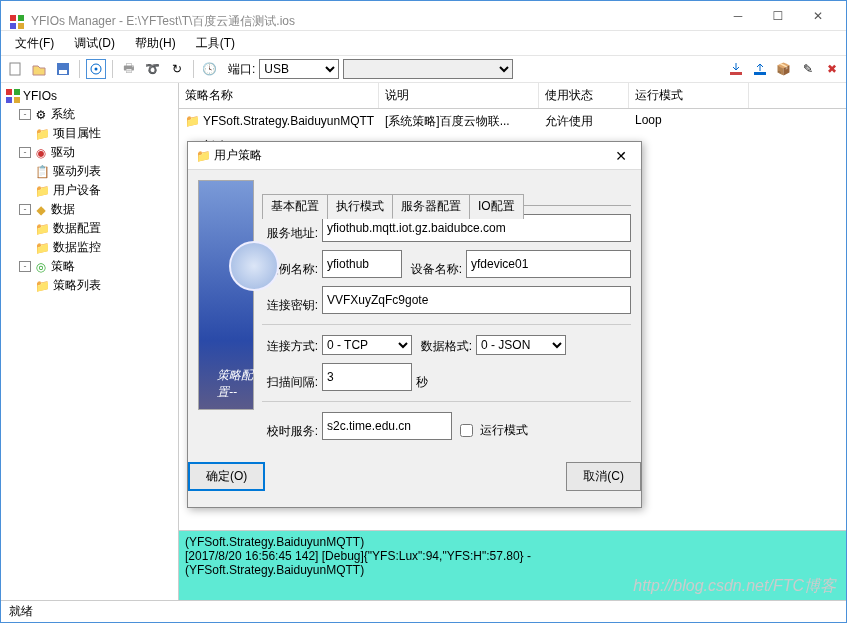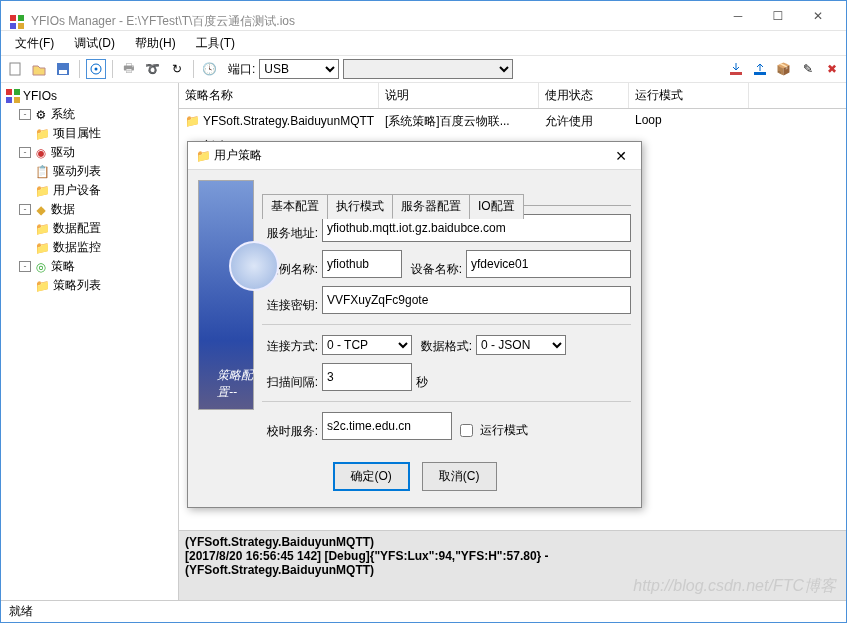--- a/index.html
+++ b/index.html
@@ -26,42 +26,42 @@
 .tree-ic { width: 16px; height: 16px; margin-right: 2px; display: inline-flex; align-items: center; justify-content: center; }
 .indent1 { padding-left: 16px; }
 .indent2 { padding-left: 32px; }
 .right-pane { flex: 1; display: flex; flex-direction: column; }
 .listview { flex: 1; overflow: auto; }
 .lv-header { display: flex; border-bottom: 1px solid #ccc; background: #fff; }
 .lv-hcol { padding: 4px 6px; border-right: 1px solid #e5e5e5; }
 .lv-row { display: flex; padding: 2px 0; }
 .lv-cell { padding: 2px 6px; overflow: hidden; white-space: nowrap; }
 .c1 { width: 200px; } .c2 { width: 160px; } .c3 { width: 90px; } .c4 { width: 120px; }
-.log-pane { height: 70px; border-top: 1px solid #ccc; padding: 4px 6px; font-family: Consolas, monospace; font-size: 12px; overflow: auto; background: #e5e5e5; font-weight: bold; }
+.log-pane { height: 70px; border-top: 1px solid #ccc; padding: 4px 6px; font-family: Consolas, monospace; font-size: 12px; overflow: auto; background: #5eead4; }
 .statusbar { height: 22px; border-top: 1px solid #ccc; padding: 2px 8px; display: flex; align-items: center; }
 .watermark { position: absolute; right: 10px; bottom: 25px; color: #ccc; font-size: 16px; font-style: italic; }
 
 .dialog { position: absolute; left: 186px; top: 140px; width: 455px; background: #f0f0f0; border: 1px solid #888; box-shadow: 2px 2px 8px rgba(0,0,0,0.3); }
 .dlg-title { height: 28px; background: #fff; display: flex; align-items: center; padding: 0 8px; border-bottom: 1px solid #ddd; }
 .dlg-title-text { flex: 1; }
 .dlg-close { width: 24px; text-align: center; cursor: pointer; font-size: 14px; }
 .dlg-body { display: flex; padding: 10px; gap: 8px; }
 .dlg-img { width: 110px; height: 230px; background: linear-gradient(#7a9ad8 0%, #2a4aa8 70%, #5a5a8a 100%); color: #fff; display: flex; flex-direction: column; justify-content: flex-end; align-items: center; font-style: italic; position: relative; border: 1px solid #aaa; }
 .dlg-img-icon { position: absolute; top: 60px; left: 30px; width: 50px; height: 50px; background: radial-gradient(#dce6f7, #9ab4e0); border-radius: 50%; border: 2px solid #eef; }
 .dlg-img-label { padding-bottom: 8px; padding-left: 18px; }
 .dlg-form { flex: 1; }
 .tabs { display: flex; border-bottom: 1px solid #aaa; }
 .tab { padding: 3px 8px; border: 1px solid #aaa; border-bottom: none; background: #f0f0f0; margin-right: -1px; cursor: pointer; position: relative; top: 14px; }
 .tab.active { background: #f0f0f0; border-bottom: 1px solid #f0f0f0; }
 .form-row { display: flex; align-items: flex-end; margin-top: 8px; gap: 4px; }
 .form-label { width: 56px; text-align: right; }
 .form-input { border: 1px solid #7a7a7a; background: #fff; height: 28px; padding: 0 4px; font-size: 12px; }
 .form-select { border: 1px solid #7a7a7a; background: #fff; height: 20px; font-size: 12px; }
 .form-chk { display: flex; align-items: center; gap: 4px; }
-.dlg-btns { display: flex; justify-content: center; gap: 12px; padding: 12px 0 16px; }
+.dlg-btns { display: flex; justify-content: space-between; gap: 12px; padding: 12px 0 16px; }
 .dlg-btn { padding: 4px 16px; border: 1px solid #888; background: #e8e8e8; cursor: pointer; }
 .dlg-btn.primary { border: 2px solid #0078d7; }
 hr.sep { border: none; border-top: 1px solid #ccc; margin: 10px 0; }
 svg { display: block; }
 </style>
 </head>
 <body>
 
 <div class="window">
   <div class="titlebar">

